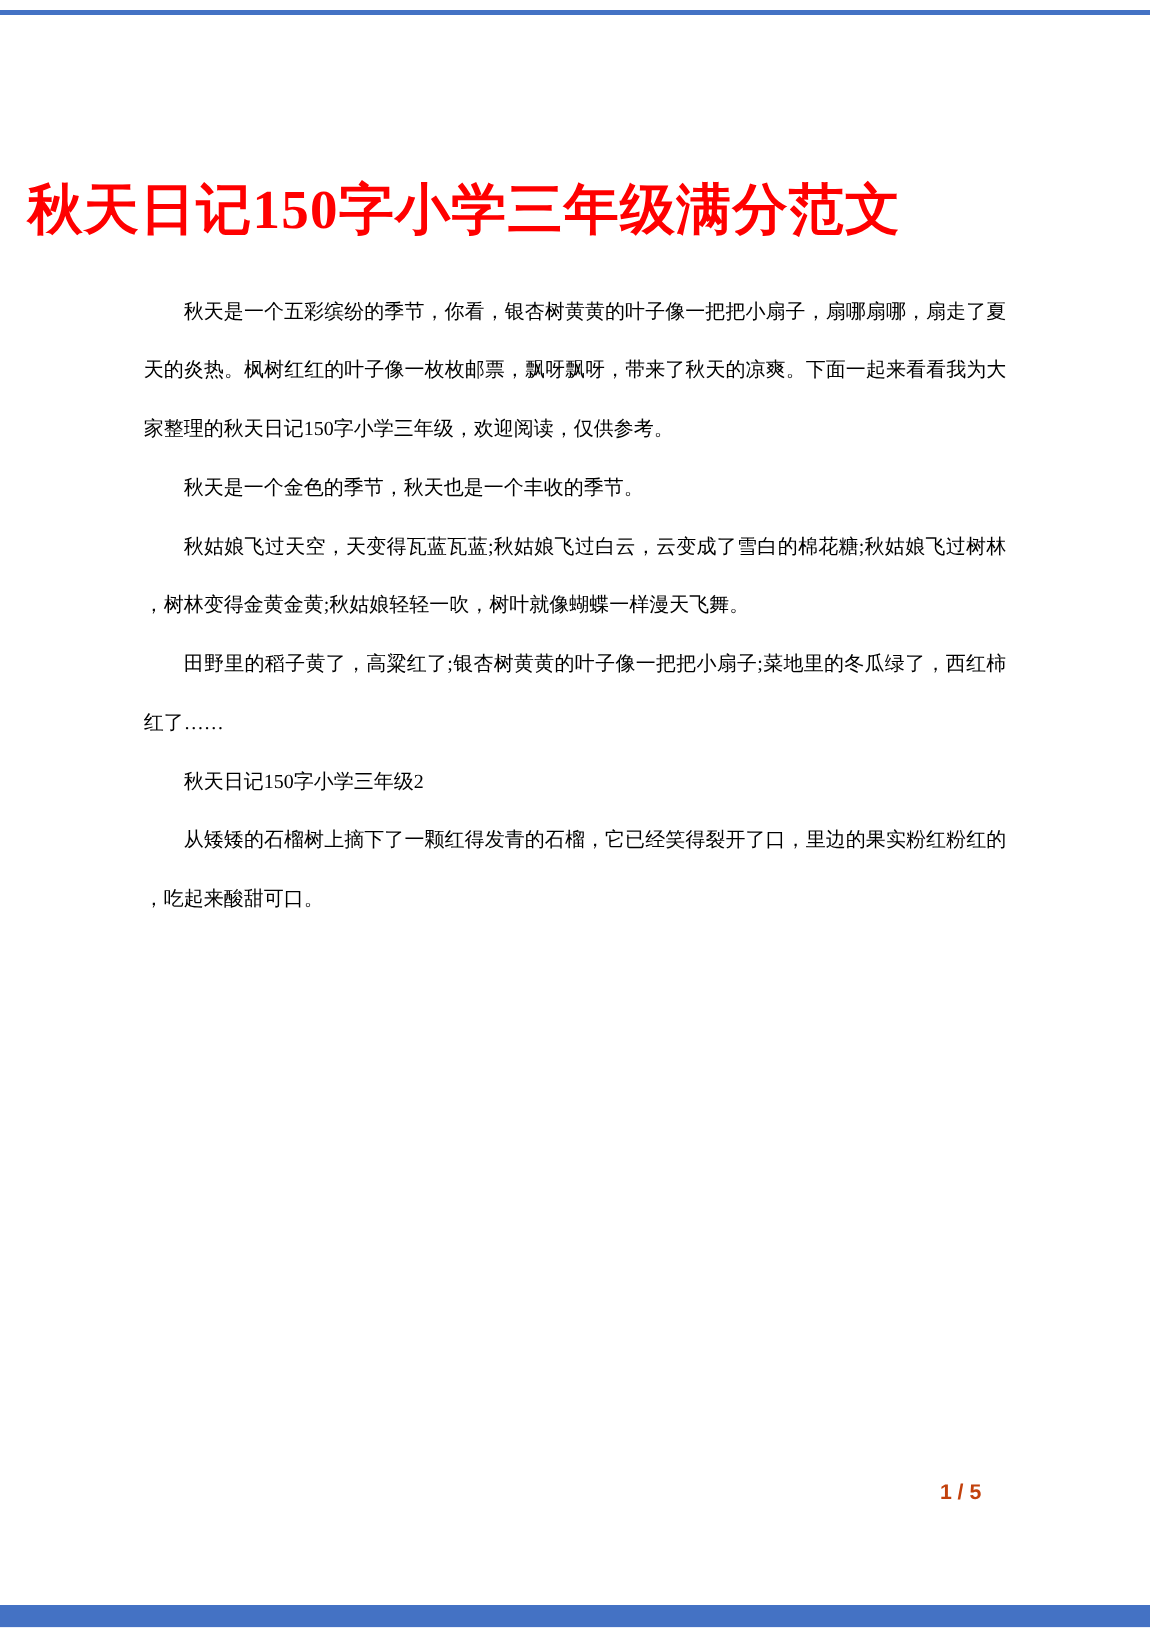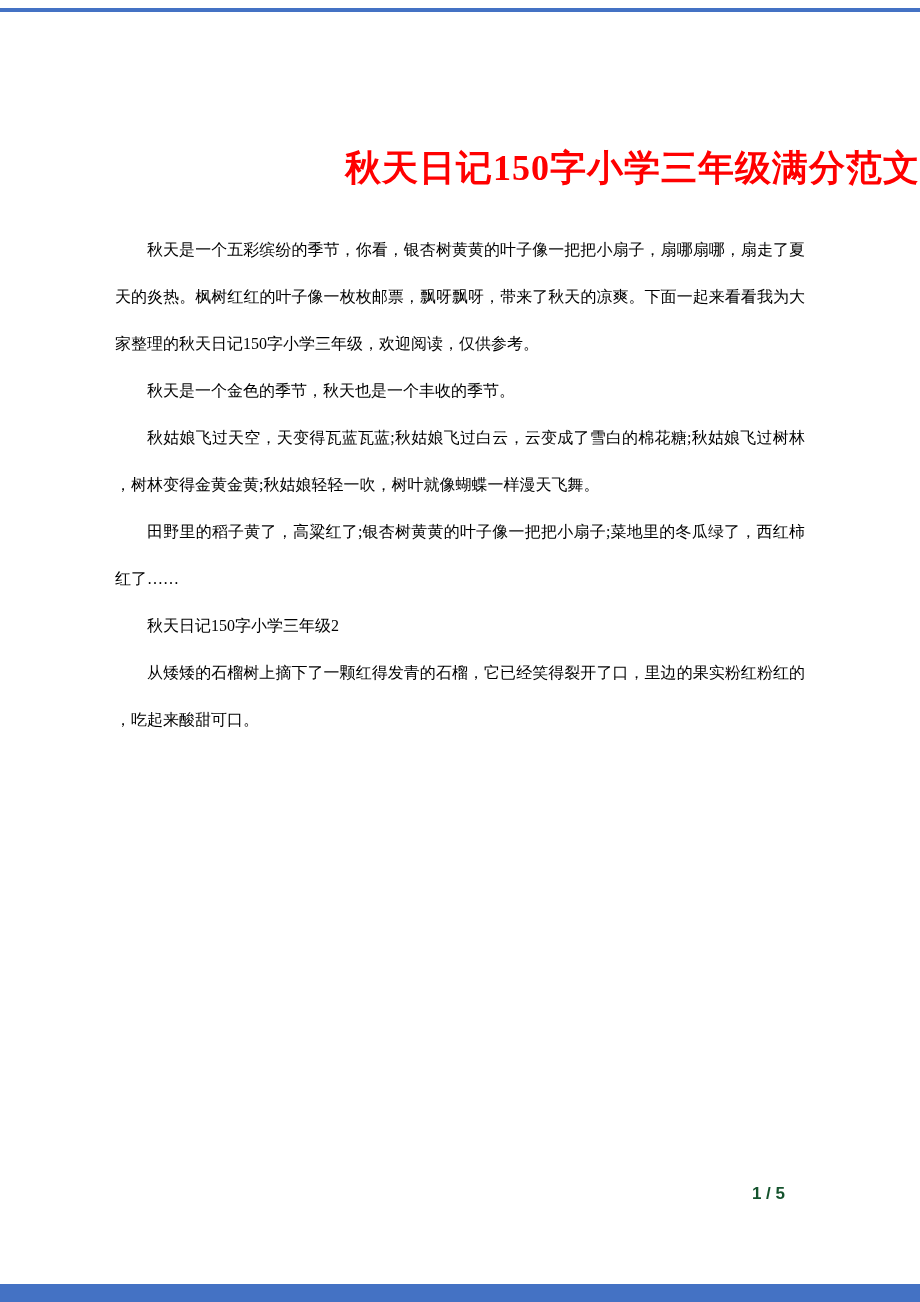--- a/index.html
+++ b/index.html
@@ -21,23 +21,23 @@
     position:absolute;top:8px;left:0;width:100%;height:4px;
     background:var(--accent);
   }
   .bottom-rule{
     position:absolute;bottom:0;left:0;width:100%;height:18px;
     background:var(--accent);
   }
   h1.doc-title{
     margin:0;
     padding-top:148px;
-    text-align:right;
+    text-align:left;
     color:var(--title-color);
-    font-size:36px;
+    font-size:44px;
     line-height:40px;
     font-weight:bold;
     font-family:"Liberation Serif","DejaVu Serif",serif;
     letter-spacing:1px;
     padding-left:22px;
   }
   .content{
     width:690px;
     margin:38px auto 0 auto;
     font-size:16px;
@@ -51,21 +51,21 @@
     margin:0;
     text-indent:2em;
   }
   .page-indicator{
     position:absolute;
     top:1184px;
     right:135px;
     font-family:"Liberation Sans","DejaVu Sans",sans-serif;
     font-size:17px;
     font-weight:bold;
-    color:#14532d;
+    color:#c2410c;
   }
 </style>
 </head>
 <body>
 
 <div class="page">
   <div class="top-rule"></div>
 
   <h1 class="doc-title">秋天日记150字小学三年级满分范文</h1>
 

